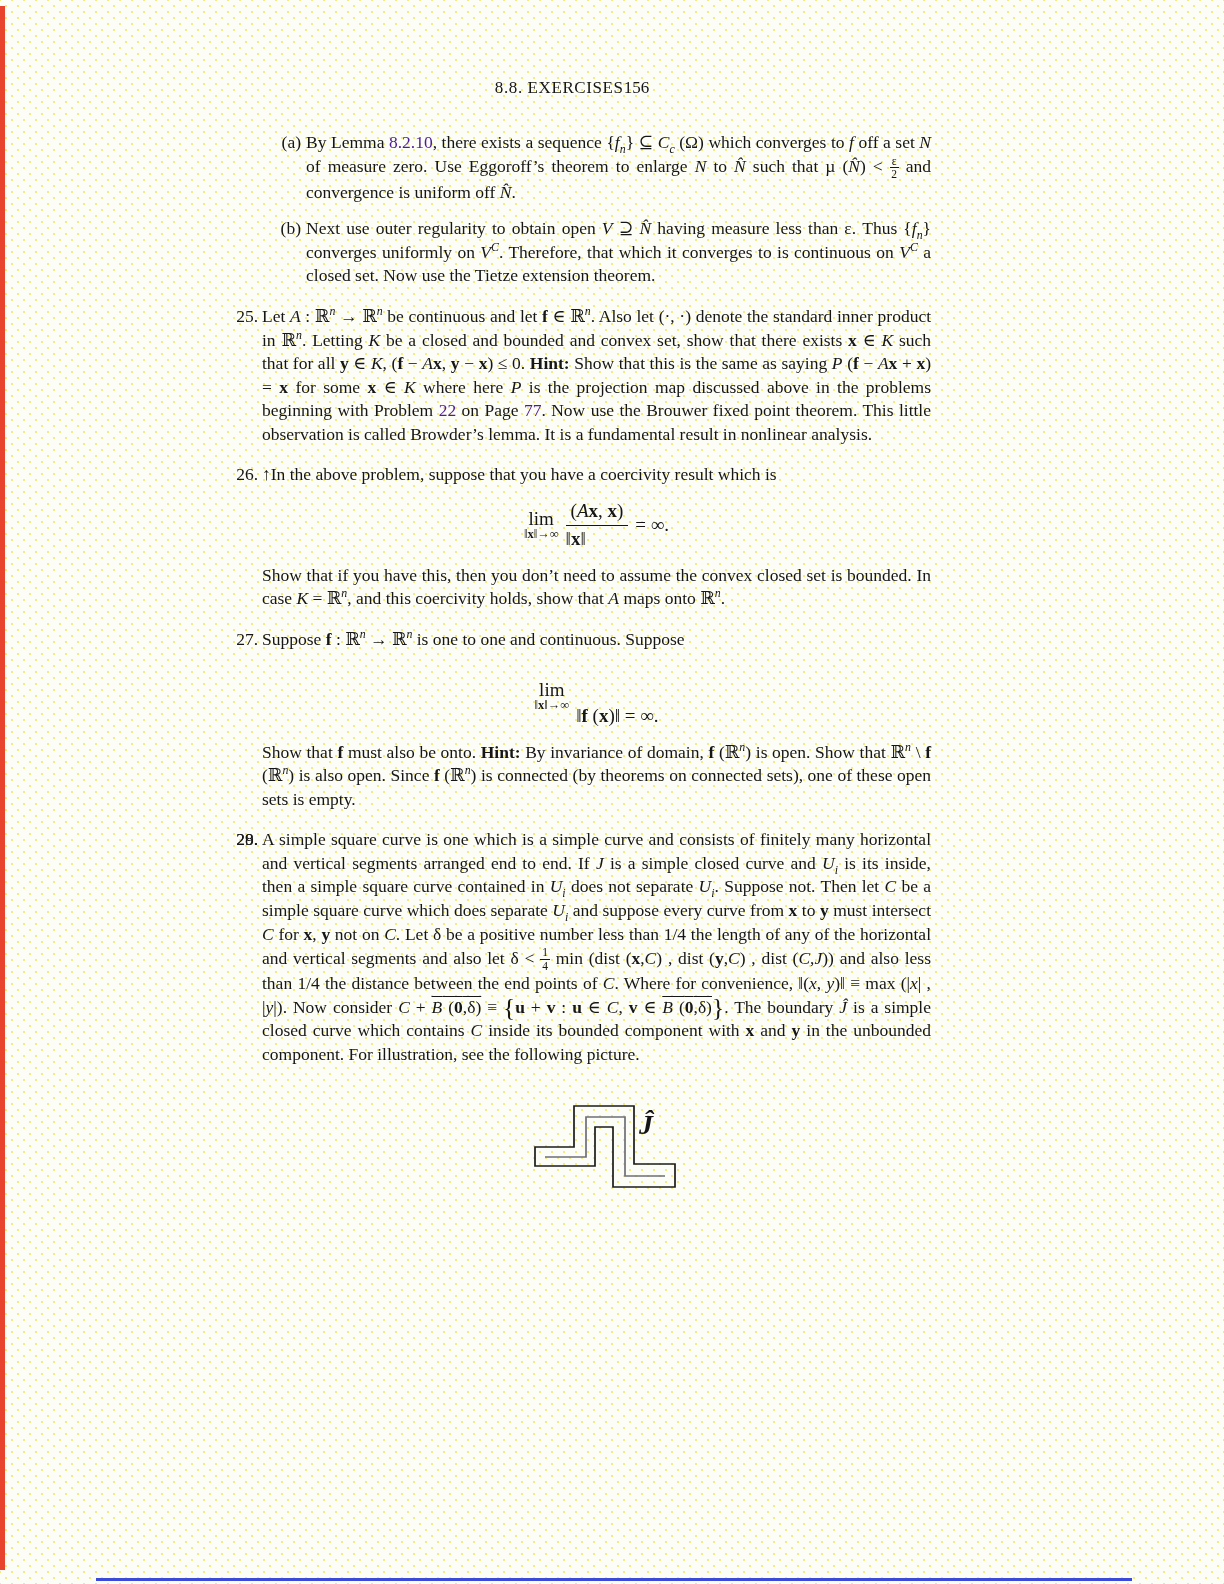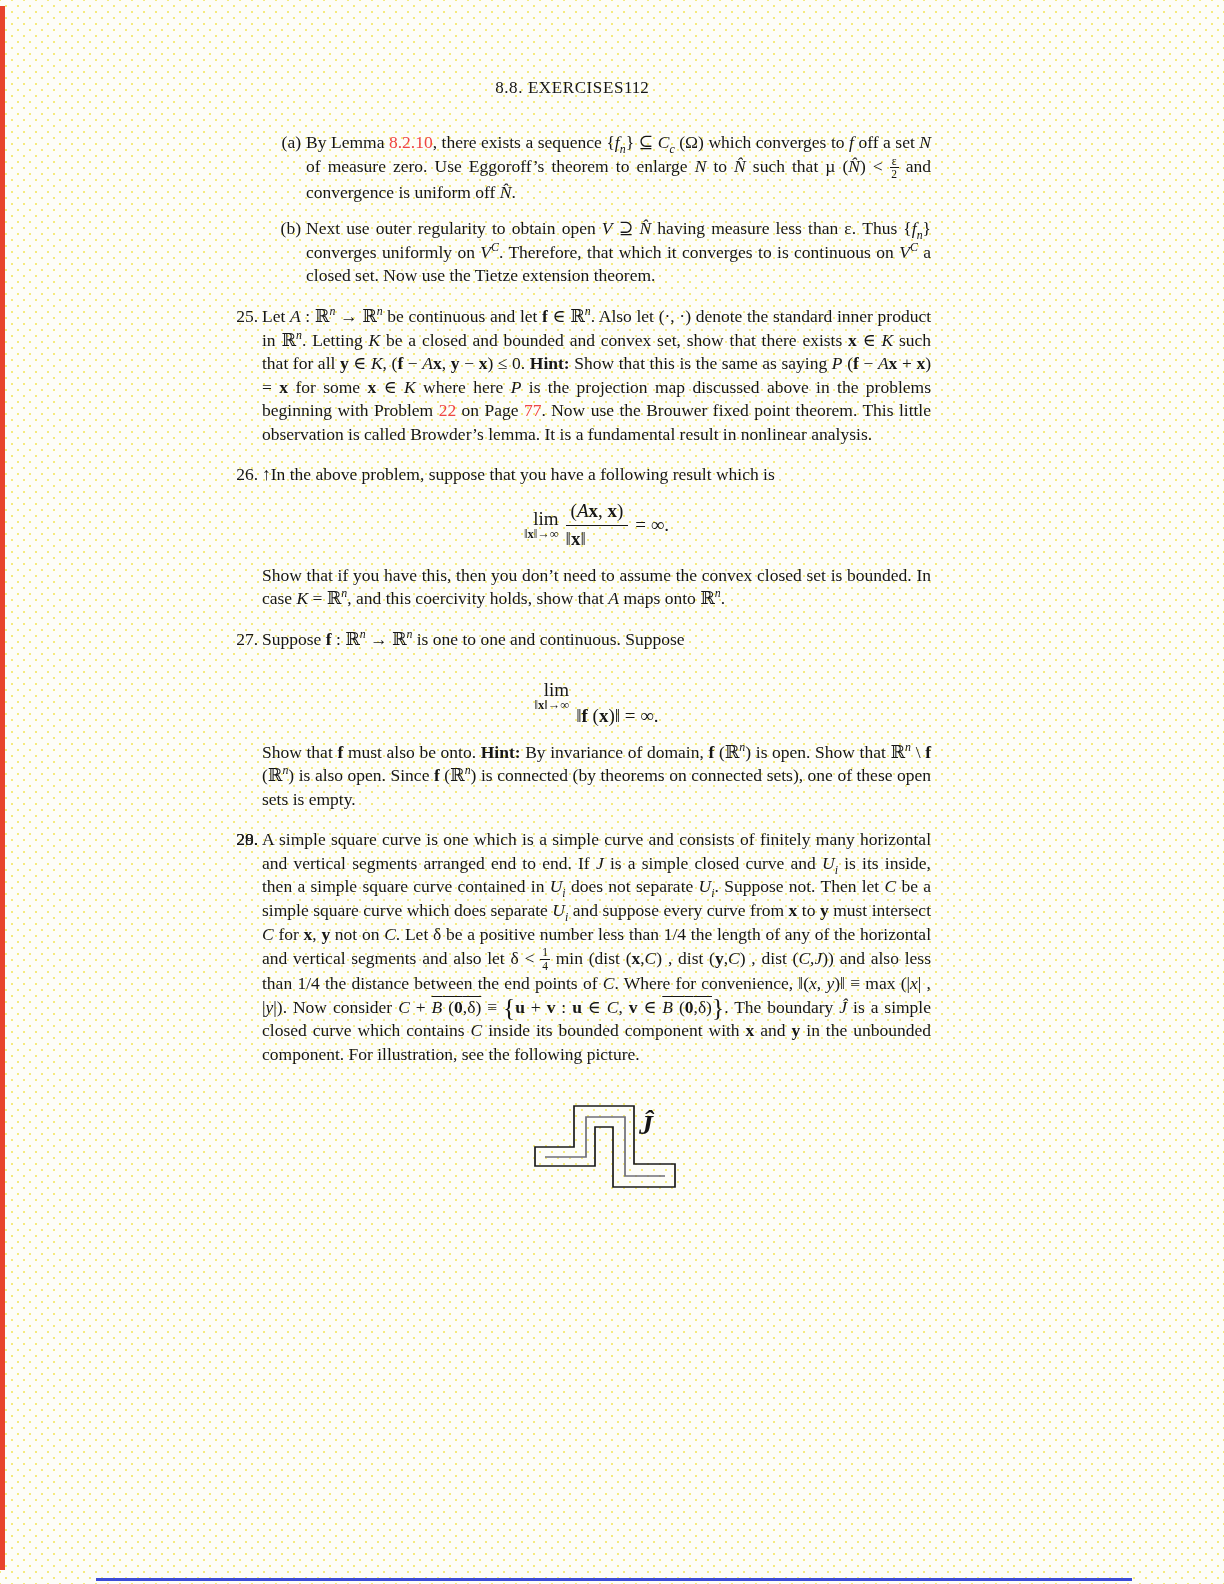--- a/index.html
+++ b/index.html
@@ -24,50 +24,50 @@
   .item{position:relative;margin-top:16px;}
   .item.alpha{padding-left:93px;margin-top:33px;}
   .item.alpha + .item.alpha{margin-top:13px;}
   .item.num{padding-left:49px;margin-top:17px;}
   .item .lbl{position:absolute;left:0;top:0;width:45px;text-align:right;}
   .item.alpha .lbl{width:88px;}
   i{font-style:italic;}
   b{font-weight:bold;}
   sup{font-size:0.68em;line-height:0;}
   sub{font-size:0.68em;line-height:0;}
-  a.ref{color:#ef4444;text-decoration:none;cursor:pointer;}
+  a.ref{color:#4c1d95;text-decoration:none;cursor:pointer;}
   .ov{text-decoration:overline;}
   .sfrac{display:inline-block;text-align:center;font-size:0.66em;line-height:1.08;
          vertical-align:-0.5em;font-style:normal;}
   .sfrac .t{display:block;border-bottom:1px solid #161616;padding:0 2px;}
   .sfrac .b{display:block;}
   .bigb{font-size:1.45em;vertical-align:-0.12em;line-height:0;}
   .formula{text-align:center;font-size:19px;margin:14px 0;line-height:1.1;}
-  .limblk{display:inline-block;text-align:right;vertical-align:middle;margin-right:7px;}
+  .limblk{display:inline-block;text-align:center;vertical-align:middle;margin-right:7px;}
   .limblk .l1{display:block;}
   .limblk .l2{display:block;font-size:12.5px;margin-top:-2px;}
   .fracblk{display:inline-block;text-align:left;vertical-align:middle;}
   .fracblk .fn{display:block;padding:0 5px 3px;border-bottom:1.4px solid #161616;}
   .fracblk .fd{display:block;padding-top:3px;}
   .ftail{margin-left:7px;vertical-align:middle;display:inline-block;}
   .fbody{vertical-align:middle;display:inline-block;margin-top:40px;}
   .figure-wrap{margin-top:32px;margin-left:312px;width:180px;}
   .fig-label{font-weight:bold;font-style:italic;}
 </style>
 </head>
 <body>
 
 <div class="edge-stripe"></div>
 <div class="bottom-line"></div>
 
 <div class="page">
 
   <div class="hdr">
     <span class="sec-title">8.8. EXERCISES</span>
-    <span>112</span>
+    <span>156</span>
   </div>
 
   <div class="body-text">
 
     <div class="item alpha">
       <span class="lbl">(a)</span>
       <span>By Lemma <a class="ref">8.2.10</a>, there exists a sequence {<i>f<sub>n</sub></i>} ⊆ <i>C<sub>c</sub></i> (Ω) which converges to <i>f</i> off a set <i>N</i> of measure zero. Use Eggoroff’s theorem to enlarge <i>N</i> to <i>N̂</i> such that µ (<i>N̂</i>) &lt; <span class="sfrac"><span class="t">ε</span><span class="b">2</span></span> and convergence is uniform off <i>N̂</i>.</span>
     </div>
 
     <div class="item alpha">
@@ -75,21 +75,21 @@
       <span>Next use outer regularity to obtain open <i>V</i> ⊇ <i>N̂</i> having measure less than ε. Thus {<i>f<sub>n</sub></i>} converges uniformly on <i>V<sup>C</sup></i>. Therefore, that which it converges to is continuous on <i>V<sup>C</sup></i> a closed set. Now use the Tietze extension theorem.</span>
     </div>
 
     <div class="item num">
       <span class="lbl">25.</span>
       <span>Let <i>A</i> : ℝ<sup><i>n</i></sup> → ℝ<sup><i>n</i></sup> be continuous and let <b>f</b> ∈ ℝ<sup><i>n</i></sup>. Also let (·, ·) denote the standard inner product in ℝ<sup><i>n</i></sup>. Letting <i>K</i> be a closed and bounded and convex set, show that there exists <b>x</b> ∈ <i>K</i> such that for all <b>y</b> ∈ <i>K</i>, (<b>f</b> − <i>A</i><b>x</b>, <b>y</b> − <b>x</b>) ≤ 0. <b>Hint:</b> Show that this is the same as saying <i>P</i> (<b>f</b> − <i>A</i><b>x</b> + <b>x</b>) = <b>x</b> for some <b>x</b> ∈ <i>K</i> where here <i>P</i> is the projection map discussed above in the problems beginning with Problem <a class="ref">22</a> on Page <a class="ref">77</a>. Now use the Brouwer fixed point theorem. This little observation is called Browder’s lemma. It is a fundamental result in nonlinear analysis.</span>
     </div>
 
     <div class="item num">
       <span class="lbl">26.</span>
-      <span>↑In the above problem, suppose that you have a following result which is</span>
+      <span>↑In the above problem, suppose that you have a coercivity result which is</span>
       <div class="formula">
         <span class="limblk">
           <span class="l1">lim</span>
           <span class="l2">‖<b>x</b>‖→∞</span>
         </span><span class="fracblk">
           <span class="fn">(<i>A</i><b>x</b>, <b>x</b>)</span>
           <span class="fd">‖<b>x</b>‖</span>
         </span><span class="ftail">= ∞.</span>
       </div>
       <span>Show that if you have this, then you don’t need to assume the convex closed set is bounded. In case <i>K</i> = ℝ<sup><i>n</i></sup>, and this coercivity holds, show that <i>A</i> maps onto ℝ<sup><i>n</i></sup>.</span>

